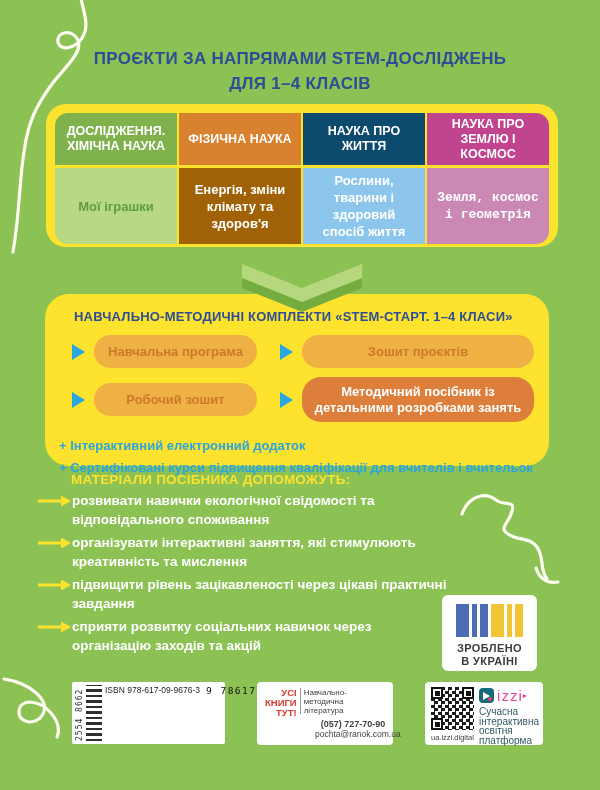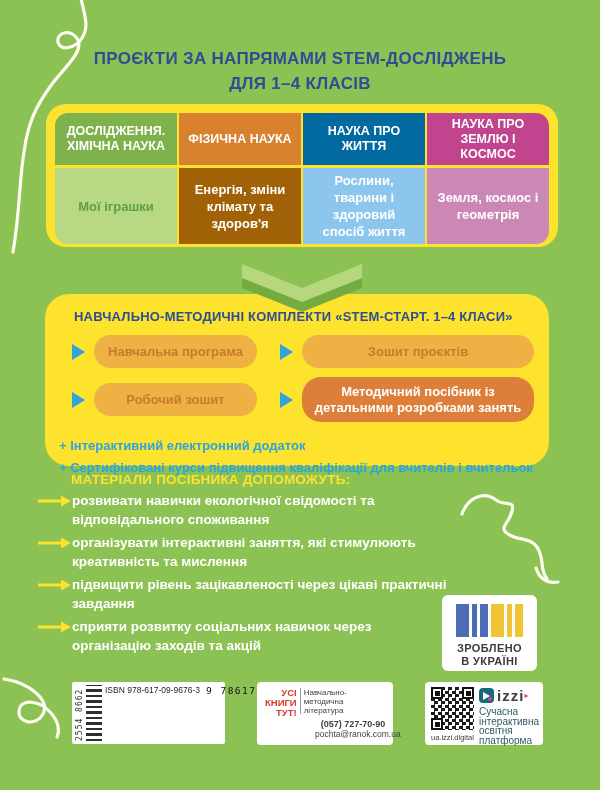--- a/index.html
+++ b/index.html
@@ -128,21 +128,21 @@
   .iz-right{flex:1;margin-left:1px;}
   .iz-logo-row{display:flex;align-items:center;margin-top:1px;}
   .iz-mark{
     width:15px;height:15px;border-radius:4px;background:#156a77;position:relative;margin-right:3px;flex:0 0 auto;
   }
   .iz-mark::before{
     content:"";position:absolute;left:4px;top:3.5px;width:0;height:0;
     border-left:7px solid #fff;border-top:4px solid transparent;border-bottom:4px solid transparent;
   }
   .iz-mark::after{content:"";position:absolute;right:2px;bottom:2px;width:4px;height:4px;border-radius:50%;background:#e0407f;}
-  .iz-word{color:#404040;font-weight:bold;font-size:15px;letter-spacing:1px;line-height:15px;}
+  .iz-word{color:#ec4899;font-weight:normal;font-size:15px;letter-spacing:1px;line-height:15px;}
   .iz-accent{color:#e0407f;font-size:8px;vertical-align:super;line-height:8px;}
   .iz-desc{color:#2f5b63;font-size:10px;line-height:9.5px;margin-top:4px;}
 </style>
 </head>
 <body>
 
 <svg id="doodles" width="600" height="790" viewBox="0 0 600 790">
   <g fill="none" stroke="#fdfdef" stroke-width="3.2" stroke-linecap="round">
     <path d="M80,-6 C84,14 90,26 82,38 C76,48 60,52 58,42 C56,32 72,28 78,40 C83,52 66,66 52,84 C36,106 28,122 24,152 C19,182 20,212 13,252"></path>
     <path d="M462,514 C468,497 484,491 496,500 C506,507 515,499 512,511 C509,524 498,527 508,534 C518,541 530,537 537,547 C545,559 539,568 547,579"></path>
@@ -159,26 +159,26 @@
 <div class="abs table-card">
   <div class="tcol">
     <div class="thdr" style="background: rgb(127, 177, 77);">ДОСЛІДЖЕННЯ. ХІМІЧНА НАУКА</div>
     <div class="tcell" style="background: rgb(185, 216, 132); color: rgb(95, 158, 68);">Мої іграшки</div>
   </div>
   <div class="tcol">
     <div class="thdr" style="background: rgb(216, 129, 46);">ФІЗИЧНА НАУКА</div>
     <div class="tcell" style="background: #a16207; color: rgb(255, 255, 255);">Енергія, зміни клімату та здоров'я</div>
   </div>
   <div class="tcol">
-    <div class="thdr" style="background: #0369a1;">НАУКА ПРО ЖИТТЯ</div>
+    <div class="thdr" style="background: #0c4a6e;">НАУКА ПРО ЖИТТЯ</div>
     <div class="tcell" style="background: rgb(140, 198, 236); color: rgb(255, 255, 255);">Рослини, тварини і здоровий спосіб життя</div>
   </div>
   <div class="tcol">
     <div class="thdr" style="background: rgb(193, 69, 142);">НАУКА ПРО ЗЕМЛЮ І КОСМОС</div>
-    <div class="tcell" style="background: rgb(203, 136, 181); color: rgb(255, 255, 255);">Земля, космос і геометрія</div>
+    <div class="tcell" style="background: rgb(203, 136, 181); color: rgb(255, 255, 255); font-family: Liberation Mono, monospace;">Земля, космос і геометрія</div>
   </div>
 </div>
 
 <svg class="abs down-arrow" viewBox="0 0 128 50">
   <polygon points="4,12 64,36 124,12 124,24 64,48 4,24" fill="#74ac40"></polygon>
   <polygon points="4,0 64,24 124,0 124,14 64,38 4,14" fill="#b7d77e"></polygon>
 </svg>
 
 <div class="abs kits-card">
   <div class="kits-heading">НАВЧАЛЬНО-МЕТОДИЧНІ КОМПЛЕКТИ «STEM-СТАРТ. 1–4 КЛАСИ»</div>

